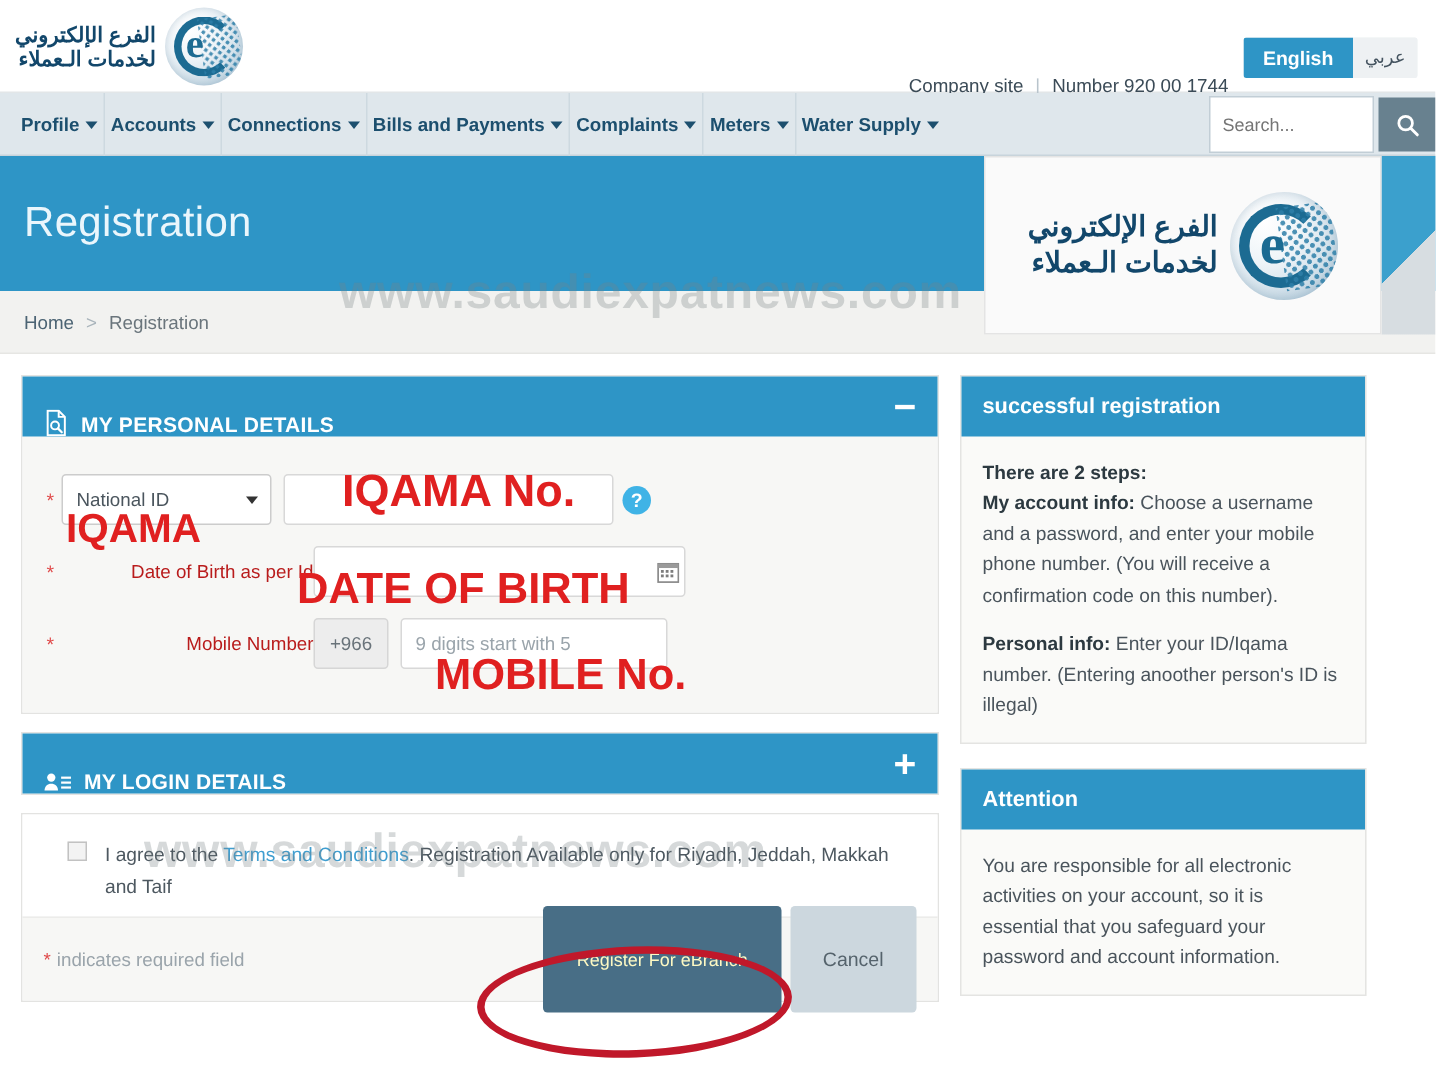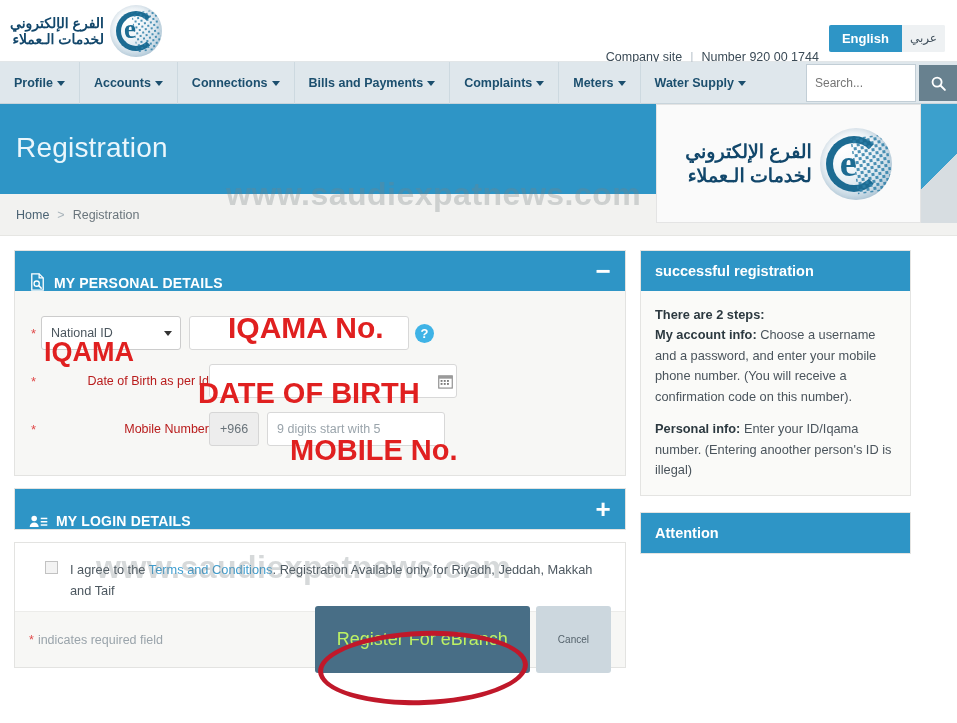--- a/index.html
+++ b/index.html
@@ -54,21 +54,21 @@
              padding:6px 13px; }
   .lang-ar { background:#eef1f3; color:#44535f; font-size:12px; padding:6px 8px; }
 
   
   .nav {
     height:42px; background:#dfe7ec;
     border-bottom:1px solid #c8d4db; display:flex; align-items:center;
     position:relative;
   }
   .nav-item {
-    font-size:12.5px; font-weight:bold; color:#1c4f6e; padding:0 14px;
+    font-size:12.5px; font-weight:bold; color:#1c4f6e; padding:0 4px;
     height:42px; line-height:42px; border-right:1px solid #cdd9e0; white-space:nowrap;
   }
   .nav-item:first-child { padding-left:14px; }
   .caret { display:inline-block; margin-left:4px; border-left:4px solid transparent;
            border-right:4px solid transparent; border-top:5px solid #1c4f6e;
            vertical-align:middle; }
   .search-wrap { position:absolute; right:0; top:0; display:flex; height:42px; align-items:center; }
   .search-input {
     width:110px; height:38px; border:1px solid #c2ced6; background:#fff;
     font-size:12px; color:#6f7b84; padding:0 8px; outline:none;
@@ -178,23 +178,23 @@
   .agree-text { font-size:12.8px; color:#4d5860; line-height:1.65; max-width:540px; }
   .agree-text a { color:#3f9ed0; text-decoration:none; }
 
   .foot-row {
     background:#f7f7f5; border-top:1px solid #ececea; height:56px;
     display:flex; align-items:center; padding:0 14px; position:relative;
   }
   .req-note { font-size:12.5px; color:#9aa4ab; }
   .req-note .star { color:#e04a4a; margin-right:4px; }
   .btns { position:absolute; right:14px; display:flex; gap:6px; }
-  .btn-primary { background:#486e86; color:#bef264; font-size:18px; padding:10px 22px;
+  .btn-primary { background:#486e86; color:#fef9c3; font-size:12px; padding:10px 22px;
                  border:none; border-radius:3px; }
-  .btn-cancel { background:#ccd7de; color:#55636c; font-size:10px; padding:28px 22px;
+  .btn-cancel { background:#ccd7de; color:#55636c; font-size:13px; padding:28px 22px;
                 border:none; border-radius:3px; }
 
   
   .side-panel { border:1px solid #e4e4e2; background:#fafaf8; margin-bottom:16px; }
   .side-head { background:#2e95c6; color:#fff; font-size:14.5px; font-weight:bold;
                padding:12px 14px; }
   .side-body { padding:14px; font-size:12.8px; color:#4a545c; line-height:1.6; }
   .side-body p { margin:0 0 12px 0; }
   .side-body p:last-child { margin-bottom:0; }
   .side-body b { color:#2c3940; }
@@ -415,20 +415,23 @@
           <b>My account info:</b><span> Choose a username and a password, and enter your mobile phone number. (You will receive a confirmation code on this number).</span>
         </p>
         <p>
           <b>Personal info:</b><span> Enter your ID/Iqama number. (Entering anoother person's ID is illegal)</span>
         </p>
       </div>
     </div>
 
     <div class="side-panel">
       <div class="side-head">Attention</div>
+      <div class="side-body">
+        <p>You are responsible for all electronic activities on your account, so it is essential that you safeguard your password and account information.</p>
+      </div>
     </div>
 
   </div>
 </div>
 
 <div class="wm" id="wm-top">www.saudiexpatnews.com</div>
 <div class="wm" id="wm-mid">www.saudiexpatnews.com</div>
 
 <div class="anno" id="anno-iqama-no">IQAMA No.</div>
 <div class="anno" id="anno-iqama">IQAMA</div>

